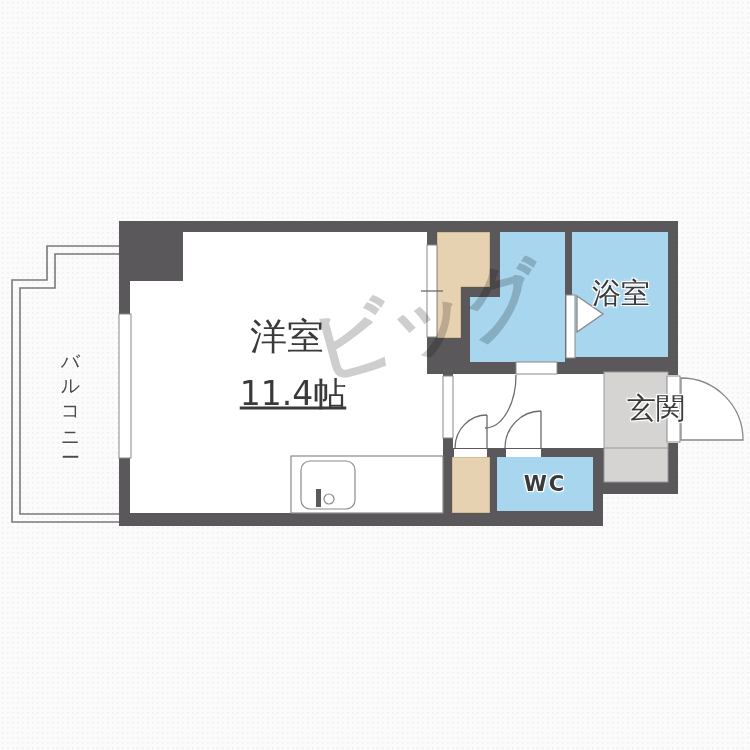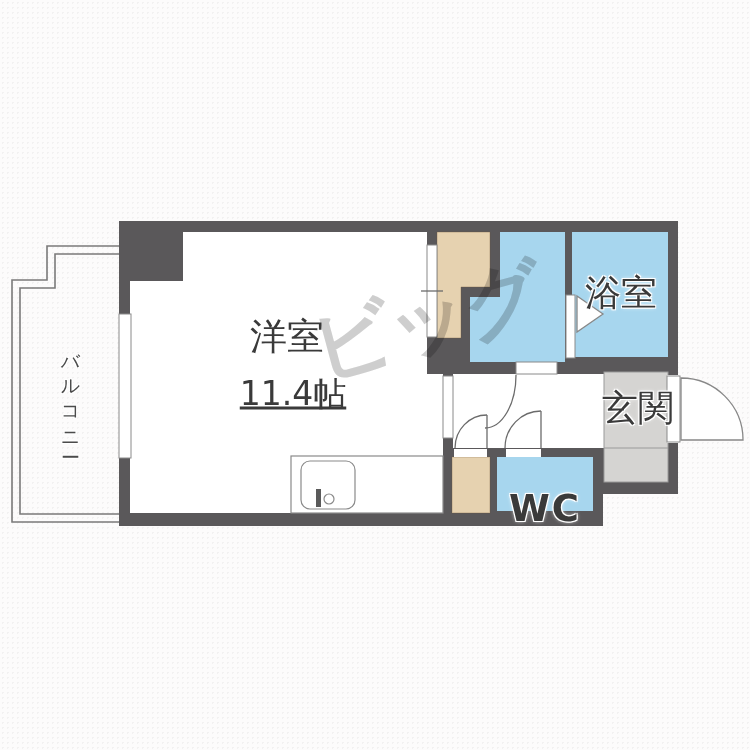--- a/index.html
+++ b/index.html
@@ -28,22 +28,22 @@
     position:absolute;
     transform:translate(-50%,-50%);
     color:var(--text,#3a3a3a);
     white-space:nowrap;
     text-shadow:-1px -1px 0 #fff,1px -1px 0 #fff,-1px 1px 0 #fff,1px 1px 0 #fff,0 0 4px #fff;
     line-height:1;
   }
   .lbl-balcony{font-size:19px;letter-spacing:5px;writing-mode:vertical-rl;text-orientation:upright;color:#4b4b4b;}
   .lbl-room{font-size:37px;}
   .lbl-size{font-size:33px;text-decoration:underline;}
-  .lbl-bath,.lbl-entrance{font-size:36px;}
-  .lbl-wc{font-size:37px;font-weight:bold;letter-spacing:2px;margin-top:24px;}
+  .lbl-bath,.lbl-entrance{font-size:29px;}
+  .lbl-wc{font-size:21px;font-weight:bold;letter-spacing:2px;}
   .watermark{
     position:absolute;left:303px;top:312px;
     font-size:80px;font-weight:bold;
     color:#c6c6c6;opacity:.85;
     transform:rotate(-15deg);transform-origin:left top;
     mix-blend-mode:multiply;
     text-shadow:none;letter-spacing:-4px;
     line-height:1;
   }
 </style>
@@ -97,17 +97,17 @@
     <rect class="fixture" x="291" y="456" width="152" height="57"></rect>
     <rect class="fixture" x="301" y="461" width="54" height="48" rx="9"></rect>
     <rect x="316" y="489" width="5" height="18" fill="#5a5a5a"></rect>
     <circle class="fixture" cx="329" cy="499" r="5"></circle>
   </svg>
 
   <div class="label lbl-balcony" style="left:71px;top:396px;">バルコニー</div>
   <div class="label lbl-room" style="left:287px;top:336px;">洋室</div>
   <div class="label lbl-size" style="left:293px;top:393px;">11.4帖</div>
   <div class="label lbl-bath" style="left:621px;top:293px;">浴室</div>
-  <div class="label lbl-entrance" style="left:638px;top:408px;">玄関</div>
+  <div class="label lbl-entrance" style="left:656px;top:408px;">玄関</div>
   <div class="label lbl-wc" style="left:545px;top:484px;">WC</div>
 
   <div class="watermark">ビッグ</div>
 </div>
 
 </body></html>

